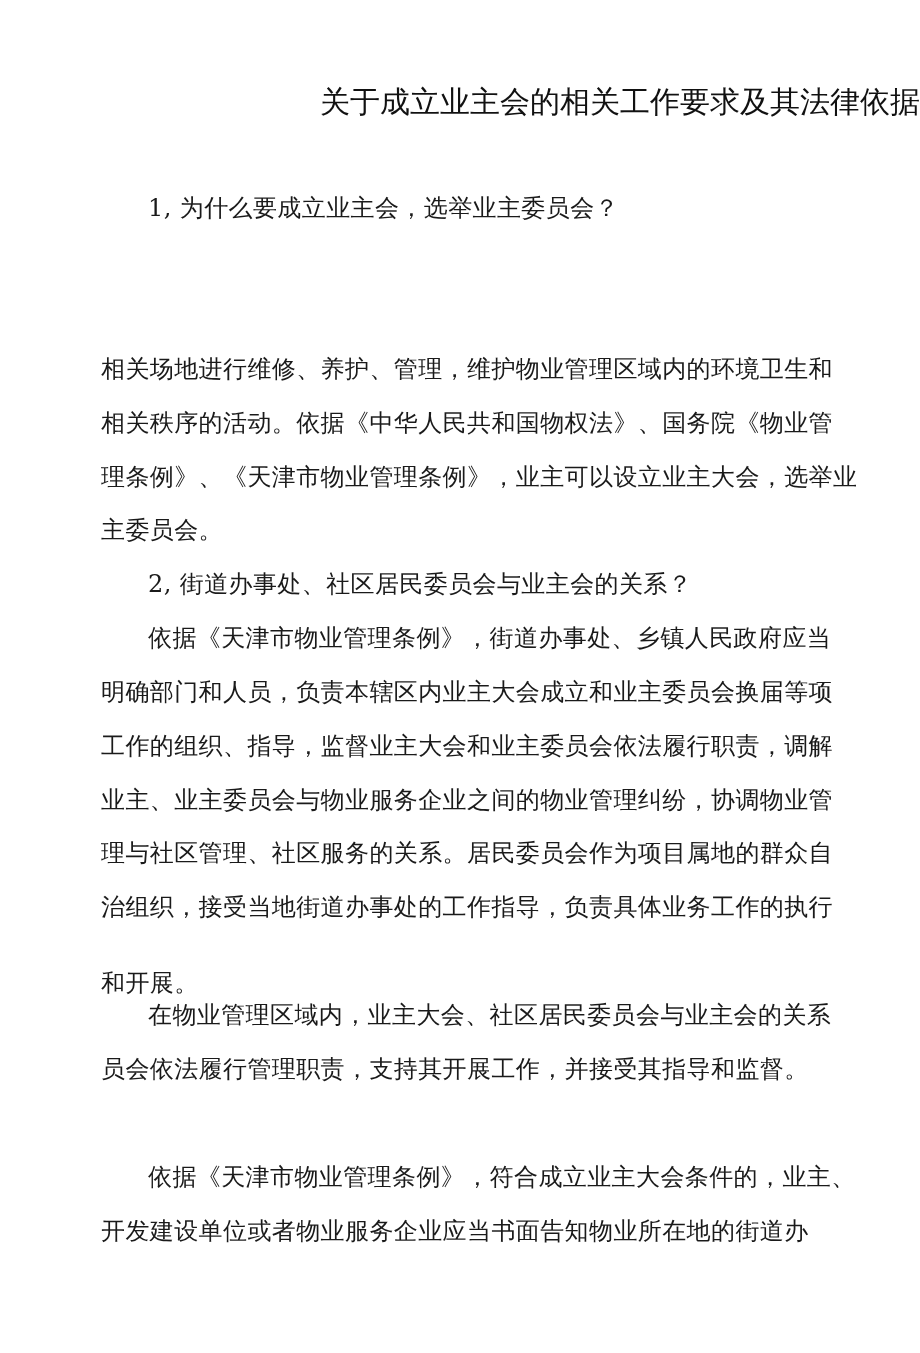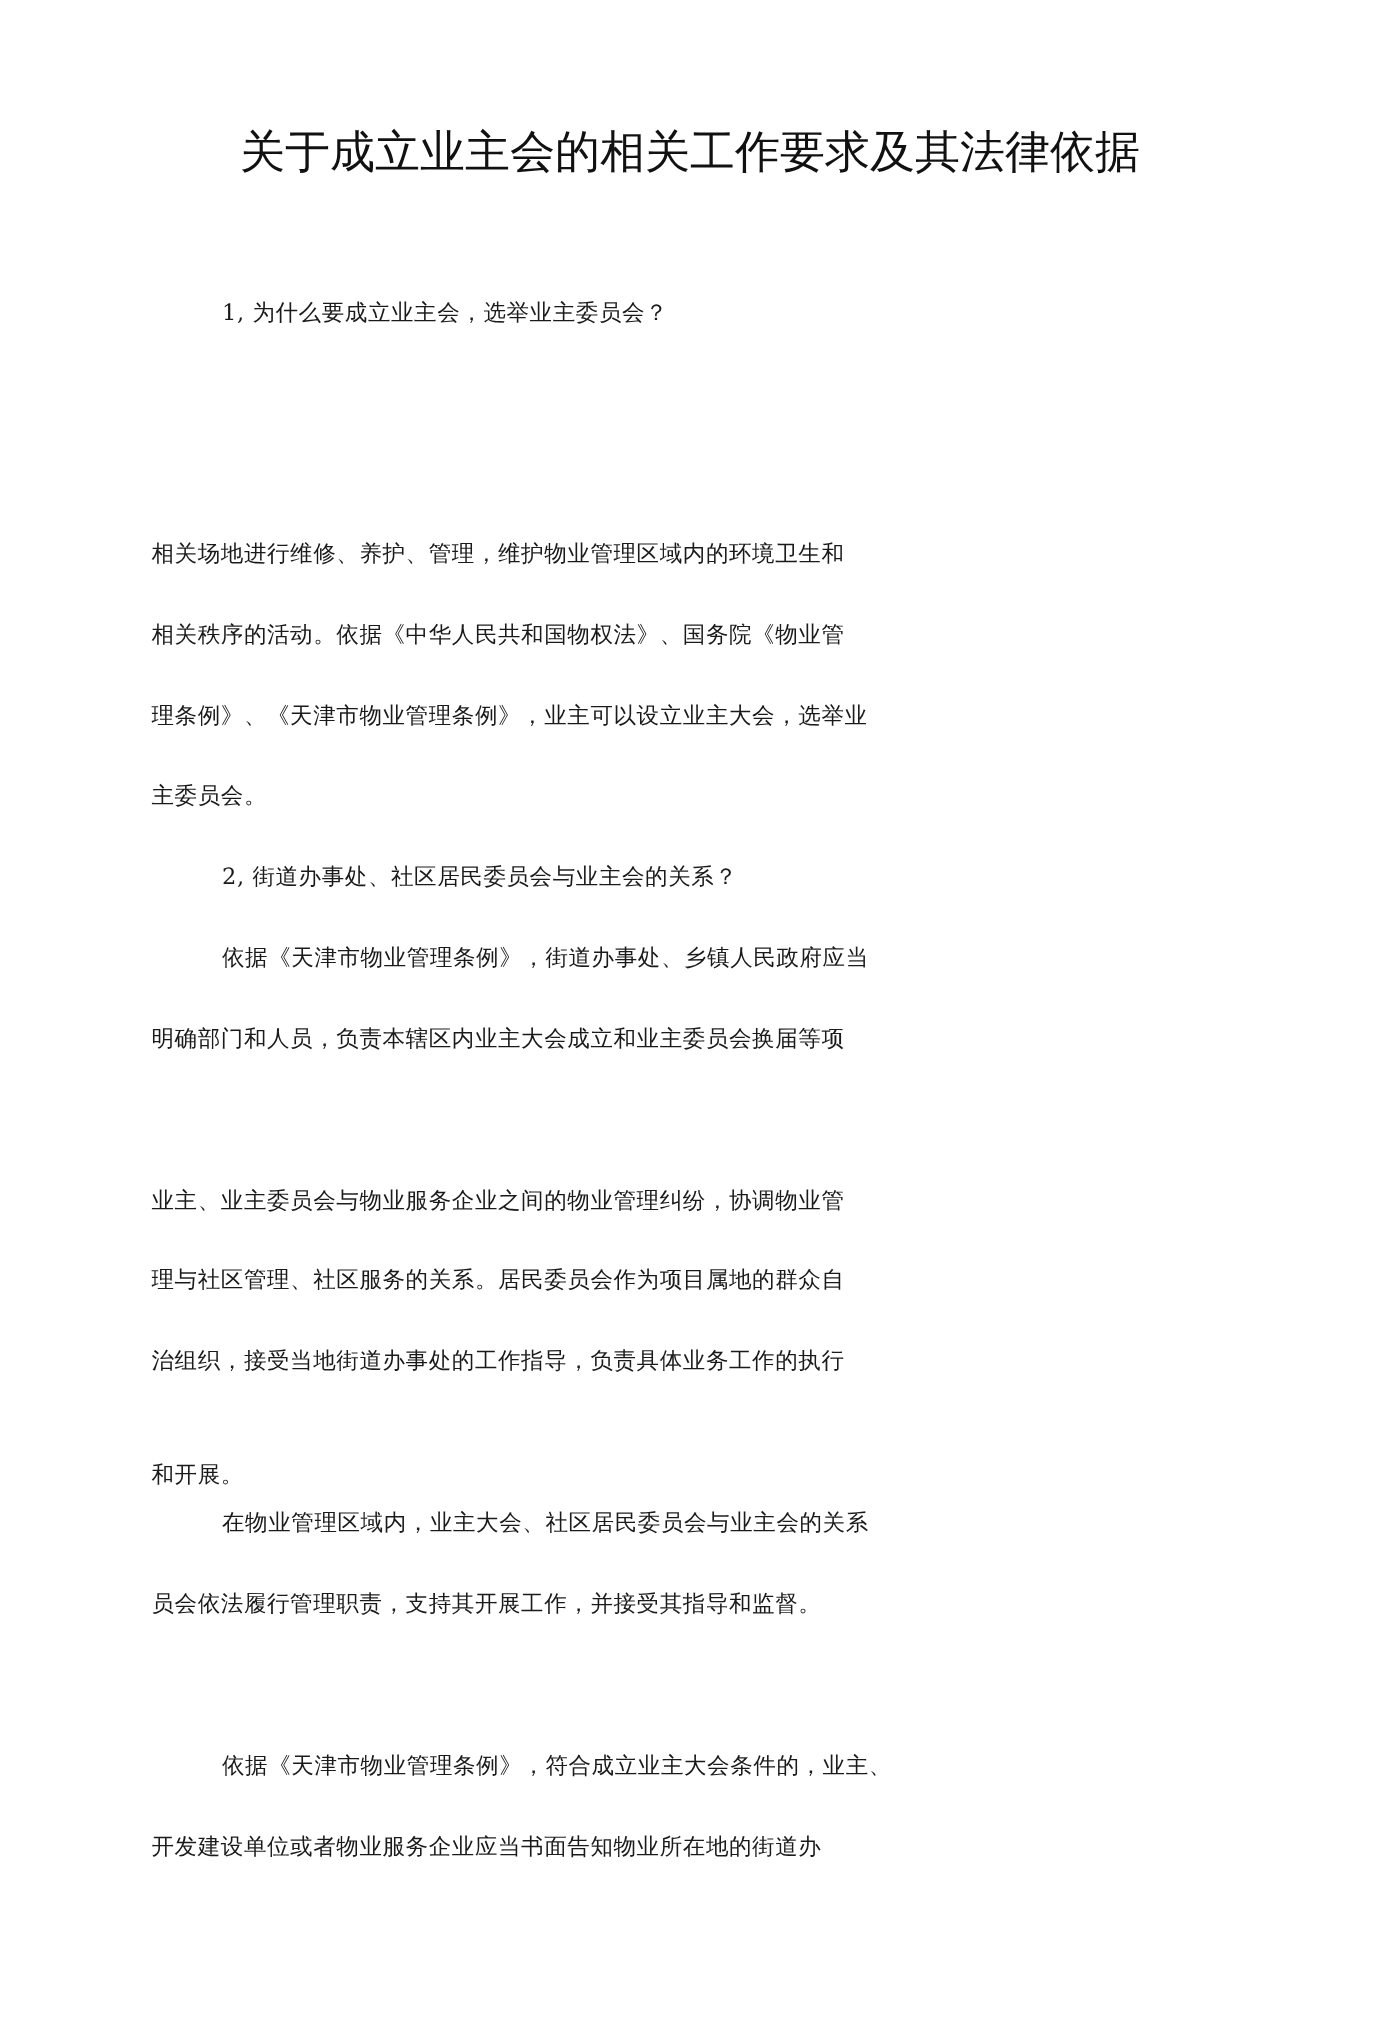--- a/index.html
+++ b/index.html
@@ -20,31 +20,31 @@
       left: 0;
       top: 0;
       width: 920px;
       height: 1353px;
     }
     .title {
       position: absolute;
       left: 0;
       width: 920px;
       top: 80px;
-      text-align: center;
+      text-align: right;
       font-size: 30px;
       line-height: 44px;
       letter-spacing: 0px;
       white-space: nowrap;
       color: #111;
     }
     .line {
       position: absolute;
       left: 101px;
-      font-size: 15px;
+      font-size: 24px;
       line-height: 30px;
       white-space: nowrap;
       color: #1a1a1a;
       letter-spacing: 0.4px;
     }
     .line.indent {
       left: 148px;
     }
   </style>
 </head>
@@ -55,20 +55,21 @@
 
   <div class="line indent" style="top:193px">1,  为什么要成立业主会，选举业主委员会？</div>
   <div class="line" style="top:354px">相关场地进行维修、养护、管理，维护物业管理区域内的环境卫生和</div>
   <div class="line" style="top:408px">相关秩序的活动。依据《中华人民共和国物权法》、国务院《物业管</div>
   <div class="line" style="top:462px">理条例》、《天津市物业管理条例》，业主可以设立业主大会，选举业</div>
   <div class="line" style="top:515px">主委员会。</div>
 
   <div class="line indent" style="top:569px">2,  街道办事处、社区居民委员会与业主会的关系？</div>
   <div class="line indent" style="top:623px">依据《天津市物业管理条例》，街道办事处、乡镇人民政府应当</div>
   <div class="line" style="top:677px">明确部门和人员，负责本辖区内业主大会成立和业主委员会换届等项</div>
+  <div class="line" style="top:731px">工作的组织、指导，监督业主大会和业主委员会依法履行职责，调解</div>
   <div class="line" style="top:785px">业主、业主委员会与物业服务企业之间的物业管理纠纷，协调物业管</div>
   <div class="line" style="top:838px">理与社区管理、社区服务的关系。居民委员会作为项目属地的群众自</div>
   <div class="line" style="top:892px">治组织，接受当地街道办事处的工作指导，负责具体业务工作的执行</div>
   <div class="line" style="top:968px">和开展。</div>
   <div class="line indent" style="top:1000px">在物业管理区域内，业主大会、社区居民委员会与业主会的关系</div>
   <div class="line" style="top:1054px">员会依法履行管理职责，支持其开展工作，并接受其指导和监督。</div>
 
   <div class="line indent" style="top:1162px">依据《天津市物业管理条例》，符合成立业主大会条件的，业主、</div>
   <div class="line" style="top:1216px">开发建设单位或者物业服务企业应当书面告知物业所在地的街道办</div>
 </div>

